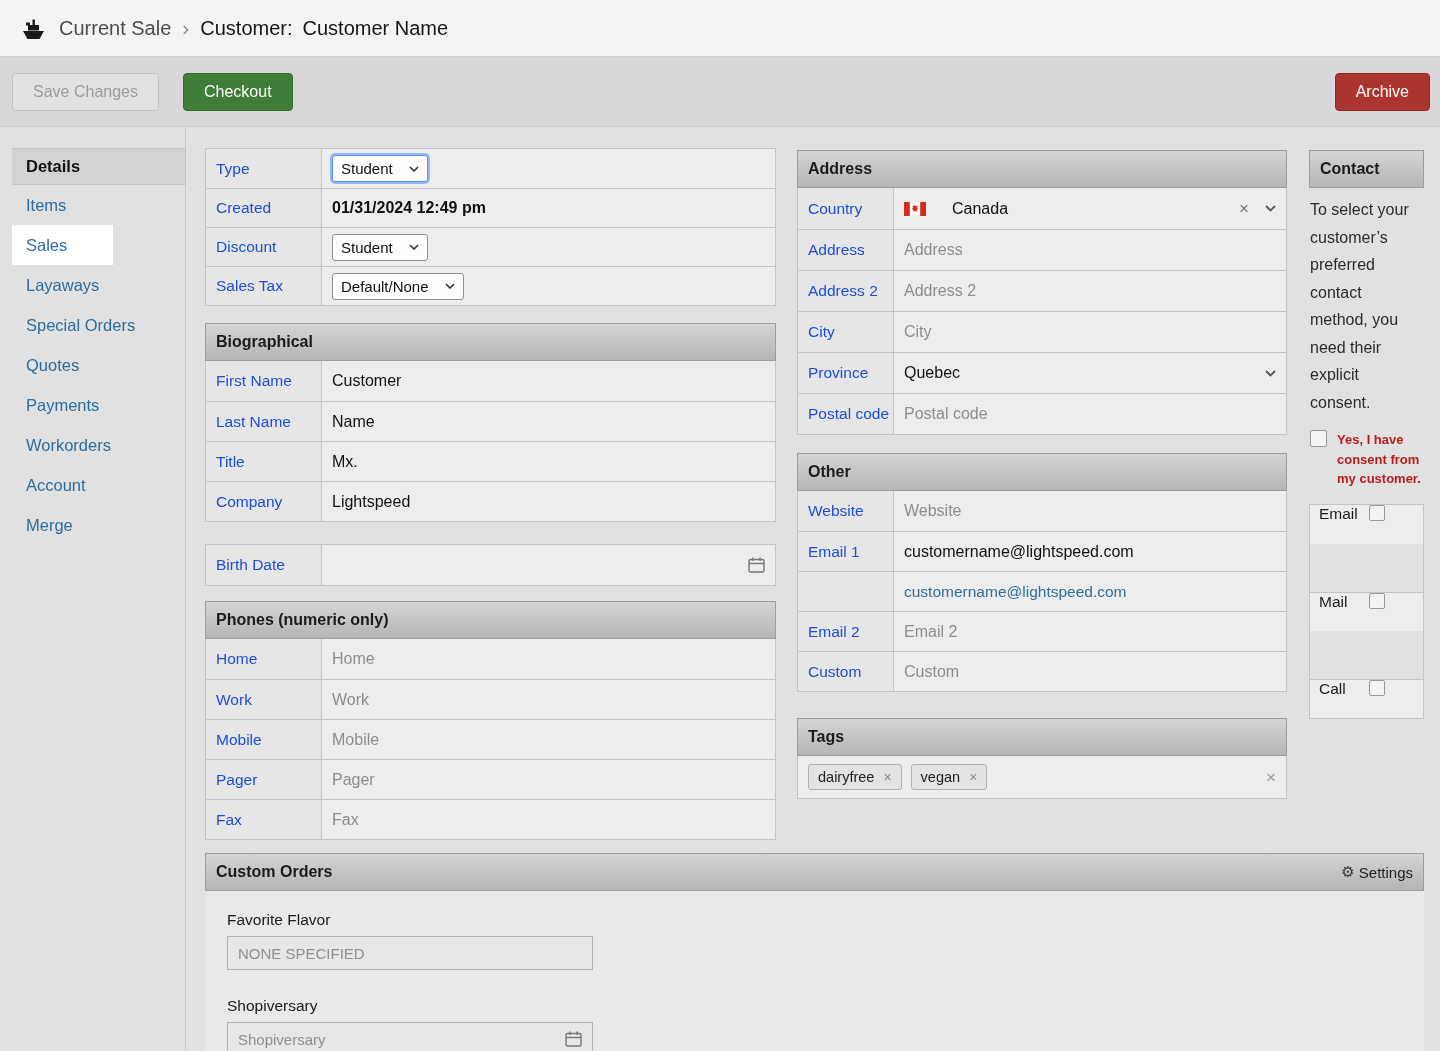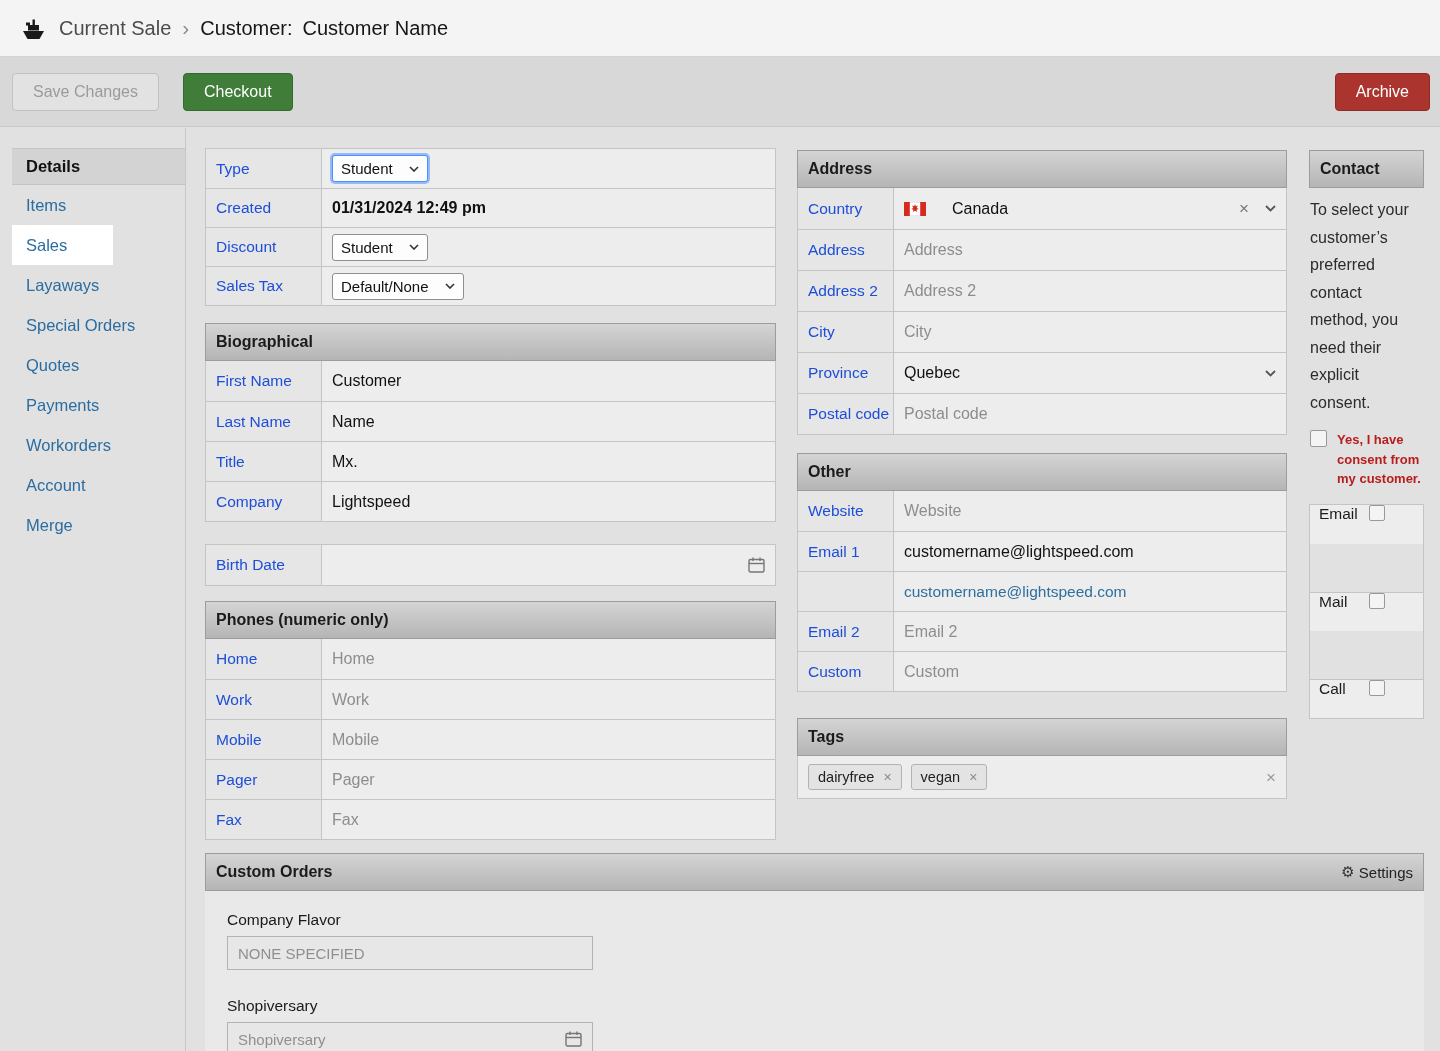--- a/index.html
+++ b/index.html
@@ -397,21 +397,21 @@
 
   <div class="cf">
     <div class="sec-hdr">
       <span>Custom Orders</span>
       <span class="settings-btn">
         <span class="gear">⚙</span>
         <span>Settings</span>
       </span>
     </div>
     <div class="cf-body">
-      <div class="cf-label">Company Flavor</div>
+      <div class="cf-label">Favorite Flavor</div>
       <div class="cf-input-wrap">
         <input placeholder="NONE SPECIFIED" style="">
       </div>
       <div class="cf-label">Shopiversary</div>
       <div class="cf-input-wrap">
         <input placeholder="Shopiversary" style="">
         <span style="display:flex;margin-left:auto;">
           <svg width="17" height="16" viewBox="0 0 17 16" fill="none" stroke="#767676" stroke-width="1.4">
             <rect x="1" y="2.5" width="15" height="12.5" rx="1.5"></rect>
             <line x1="1" y1="6.5" x2="16" y2="6.5"></line>

